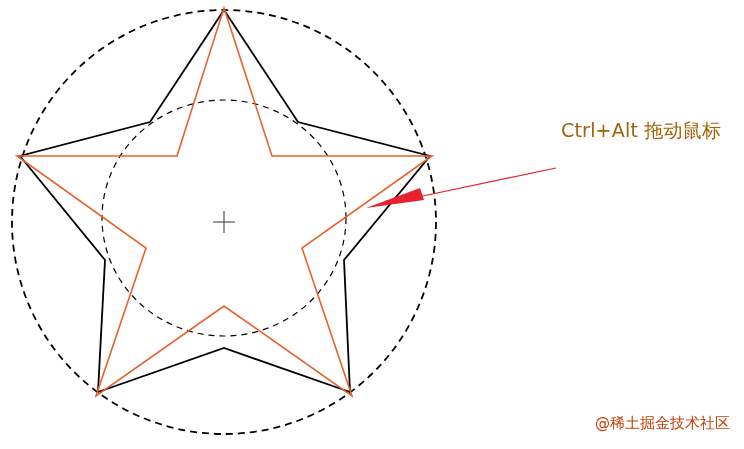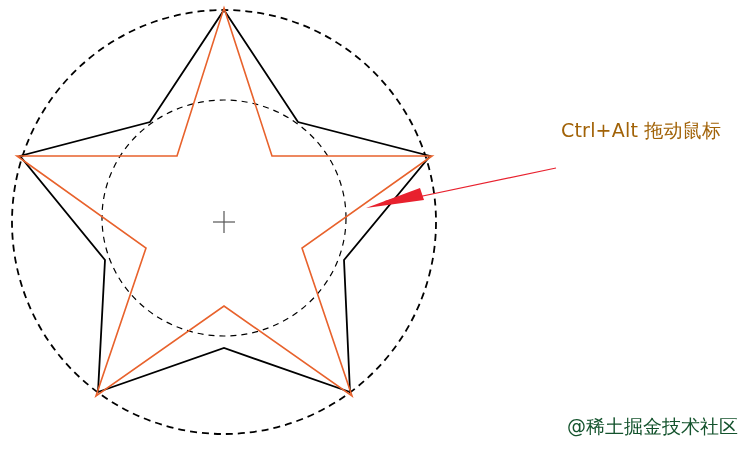--- a/index.html
+++ b/index.html
@@ -1,20 +1,20 @@
 <!DOCTYPE html>
 <html><head>
 <meta charset="utf-8">
 <style>
   html, body { margin: 0; padding: 0; background: #ffffff; }
   body { width: 744px; height: 449px; position: relative; overflow: hidden; font-family: "DejaVu Sans", "Liberation Sans", sans-serif; }
   #canvas { position: absolute; left: 0; top: 0; width: 744px; height: 449px; }
   .annotation { position: absolute; left: 561px; top: 118px; color: #a16207; font-size: 19px; line-height: 24px; white-space: nowrap; }
   .annotation div { letter-spacing: 0.2px; }
-  .watermark { position: absolute; right: 6px; top: 414px; color: #14532d; font-size: 19px; white-space: nowrap; }
+  .watermark { position: absolute; right: 14px; top: 414px; color: #c2410c; font-size: 15px; white-space: nowrap; }
 </style>
 </head>
 <body>
 
 <svg id="canvas" width="744" height="449" viewBox="0 0 744 449" xmlns="http://www.w3.org/2000/svg">
   <defs>
     <marker id="arrowhead" markerWidth="10" markerHeight="8" refX="2" refY="4" orient="auto" markerUnits="userSpaceOnUse">
       <polygon points="14,0 0,4 14,8" fill="#e8212e"></polygon>
     </marker>
   </defs>

